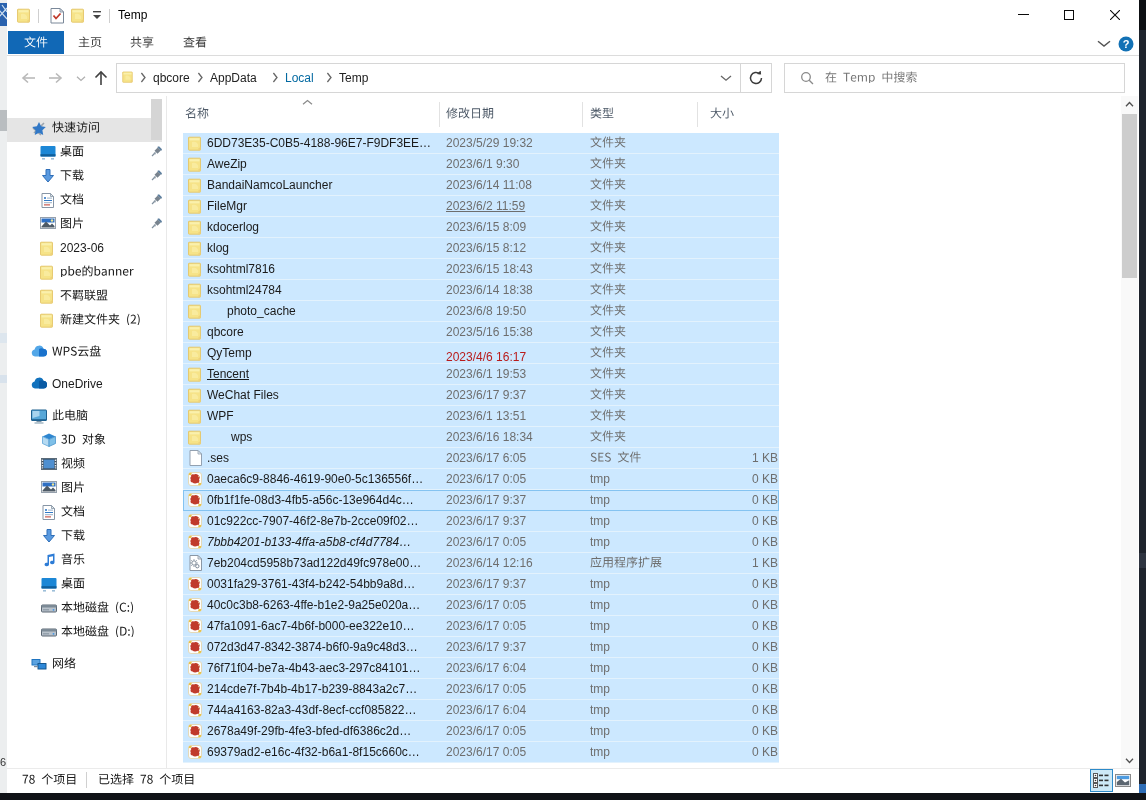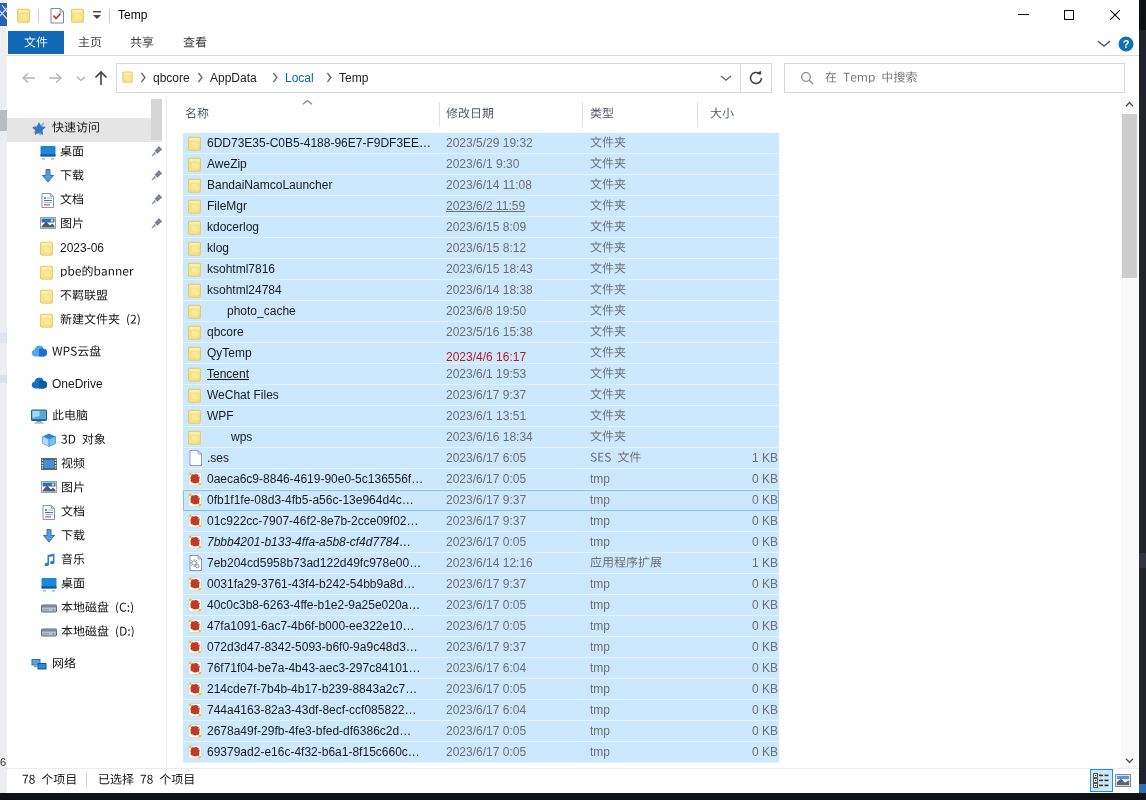--- a/index.html
+++ b/index.html
@@ -1001,21 +1001,21 @@
 <div style="position:absolute;left:183px;top:637px;width:596px;height:20px;background:#cce8ff"></div>
 <div style="position:absolute;left:183px;top:657px;width:596px;height:1px;background:#e3f2fd"></div>
 <svg style="position:absolute;left:188px;top:640px" width="14" height="14" viewBox="0 0 14 14">
       <rect x="0.5" y="0.5" width="13" height="13" rx="2.5" fill="#fdfdfb" stroke="#e4d9b8" stroke-width="1"></rect>
       <path d="M0.8 3 V2 a1.5 1.5 0 0 1 1.5 -1.2 l1.5 .1 -.6 2.4 z" fill="#e8c24a"></path>
       <path d="M13.2 11 V12 a1.5 1.5 0 0 1 -1.5 1.2 l-1.6 -.1 .6 -2.3 z" fill="#e8c24a"></path>
       <path d="M3.2 4.6 C2.6 3 4.2 1.8 5.8 2.6 C7.2 1.6 9 2 10.4 3.2 C12 4.2 12.2 6 11 7.2 C12 8.6 11.2 10.4 9.6 10.8 C8 12 5.6 11.8 4.6 10.6 C2.8 10.6 2 9 2.8 7.6 C2 6.4 2.4 5.2 3.2 4.6 z" fill="#c03a2b"></path>
       <path d="M9.8 9.6 l1.4 1.2 -1.8 .3 z" fill="#c03a2b"></path>
       <circle cx="10.8" cy="4.6" r="0.7" fill="#e8d79a"></circle>
     </svg>
-<div style="position:absolute;left:207px;top:640px;font-size:12px;line-height:15px;color:#1a1a1a;white-space:nowrap;">072d3d47-8342-5093-b6f0-9a9c48d3…</div>
+<div style="position:absolute;left:207px;top:640px;font-size:12px;line-height:15px;color:#1a1a1a;white-space:nowrap;">072d3d47-8342-3874-b6f0-9a9c48d3…</div>
 <div style="position:absolute;left:446px;top:640px;font-size:12px;line-height:15px;color:#6e6e6e;white-space:nowrap;">2023/6/17 9:37</div>
 <div style="position:absolute;left:590px;top:640px;font-size:12px;line-height:15px;color:#6e6e6e;white-space:nowrap;">tmp</div>
 <div style="position:absolute;right:368px;top:640px;font-size:12px;line-height:15px;color:#6e6e6e;white-space:nowrap;">0 KB</div>
 <div style="position:absolute;left:183px;top:658px;width:596px;height:20px;background:#cce8ff"></div>
 <div style="position:absolute;left:183px;top:678px;width:596px;height:1px;background:#e3f2fd"></div>
 <svg style="position:absolute;left:188px;top:661px" width="14" height="14" viewBox="0 0 14 14">
       <rect x="0.5" y="0.5" width="13" height="13" rx="2.5" fill="#fdfdfb" stroke="#e4d9b8" stroke-width="1"></rect>
       <path d="M0.8 3 V2 a1.5 1.5 0 0 1 1.5 -1.2 l1.5 .1 -.6 2.4 z" fill="#e8c24a"></path>
       <path d="M13.2 11 V12 a1.5 1.5 0 0 1 -1.5 1.2 l-1.6 -.1 .6 -2.3 z" fill="#e8c24a"></path>
       <path d="M3.2 4.6 C2.6 3 4.2 1.8 5.8 2.6 C7.2 1.6 9 2 10.4 3.2 C12 4.2 12.2 6 11 7.2 C12 8.6 11.2 10.4 9.6 10.8 C8 12 5.6 11.8 4.6 10.6 C2.8 10.6 2 9 2.8 7.6 C2 6.4 2.4 5.2 3.2 4.6 z" fill="#c03a2b"></path>

